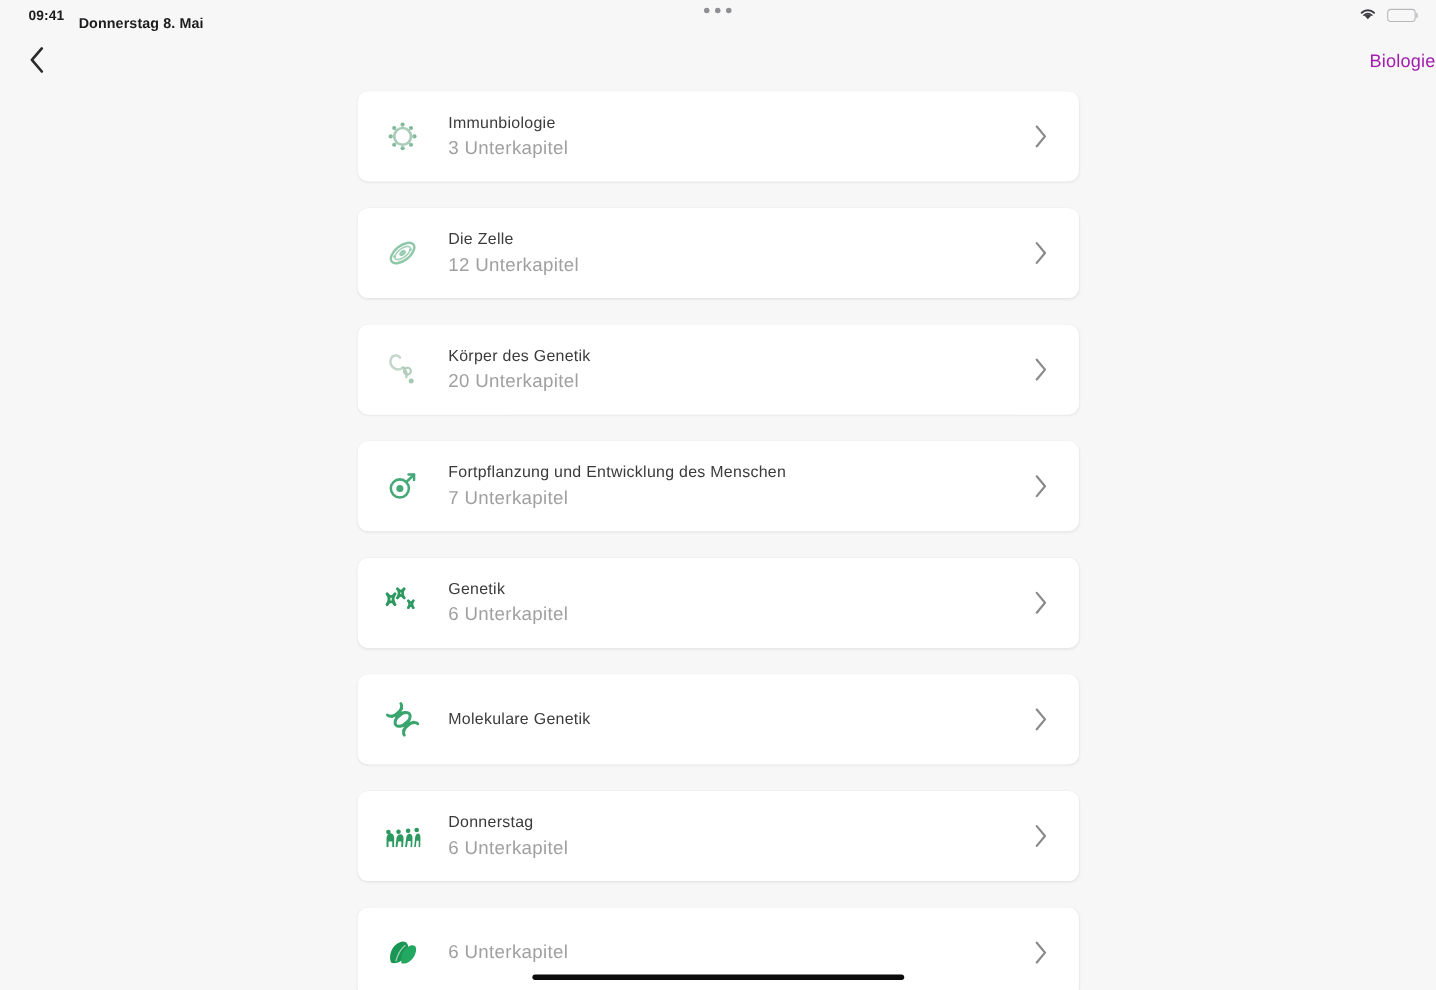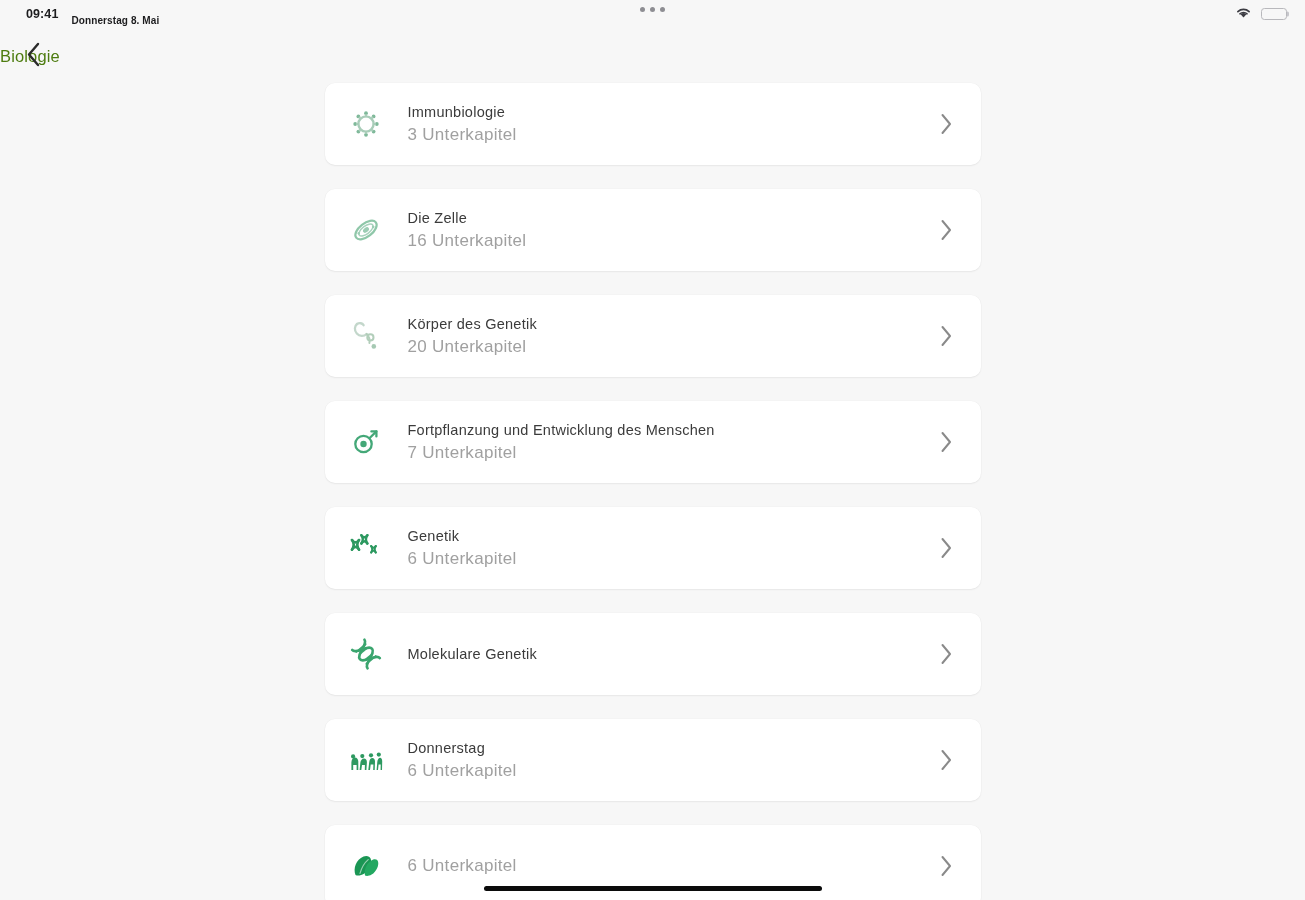--- a/index.html
+++ b/index.html
@@ -36,21 +36,21 @@
     color: #1c1c1e;
     letter-spacing: .1px;
   }
   .status-left {
     display: flex;
     align-items: center;
     gap: 13px;
     white-space: nowrap;
   }
   .status-time { font-weight: 600; font-size: 12.5px; }
-  .status-date { font-weight: 600; font-size: 10px; margin-top: 13px; }
+  .status-date { font-weight: 600; font-size: 13px; margin-top: 13px; }
 
   .status-center {
     position: absolute;
     left: 0; right: 0;
     top: 7px;
     display: flex;
     justify-content: center;
     pointer-events: none;
   }
   .grab-dots {
@@ -110,23 +110,23 @@
     width: 34px; height: 34px;
     display: flex;
     align-items: center;
     justify-content: center;
     cursor: pointer;
     background: none;
     border: none;
   }
   .nav-title {
     width: 100%;
-    text-align: left;
+    text-align: right;
     font-size: 16.5px;
-    color: #4d7c0f;
+    color: #a21caf;
     font-weight: 400;
     letter-spacing: .15px;
   }
 
   
   .list {
     position: absolute;
     top: 83px;
     left: 50%;
     transform: translateX(-50%);
@@ -293,21 +293,21 @@
             <ellipse cx="17" cy="17" rx="12.5" ry="6.6" fill="none" stroke="#8fc7a9" stroke-width="2.2"></ellipse>
             <ellipse cx="17" cy="17" rx="8.4" ry="3.9" fill="none" stroke="#a8d2bd" stroke-width="1.5"></ellipse>
             <ellipse cx="17" cy="17" rx="3.4" ry="2.2" fill="#9ccdb4"></ellipse>
             <circle cx="9.2" cy="15.1" r="1.3" fill="#9ccdb4"></circle>
             <circle cx="24.6" cy="19" r="1.3" fill="#9ccdb4"></circle>
           </g>
         </svg>
       </div>
       <div class="card-text">
         <div class="card-title">Die Zelle</div>
-        <div class="card-sub">16 Unterkapitel</div>
+        <div class="card-sub">12 Unterkapitel</div>
       </div>
       <div class="card-chevron">
         <svg width="13" height="22" viewBox="0 0 13 22">
           <path d="M2.5 2 L10 11 L2.5 20" stroke="#8a8a8a" stroke-width="2" fill="none" stroke-linecap="round" stroke-linejoin="round"></path>
         </svg>
       </div>
     </div>
 
     <div class="card">
       <div class="card-icon">

